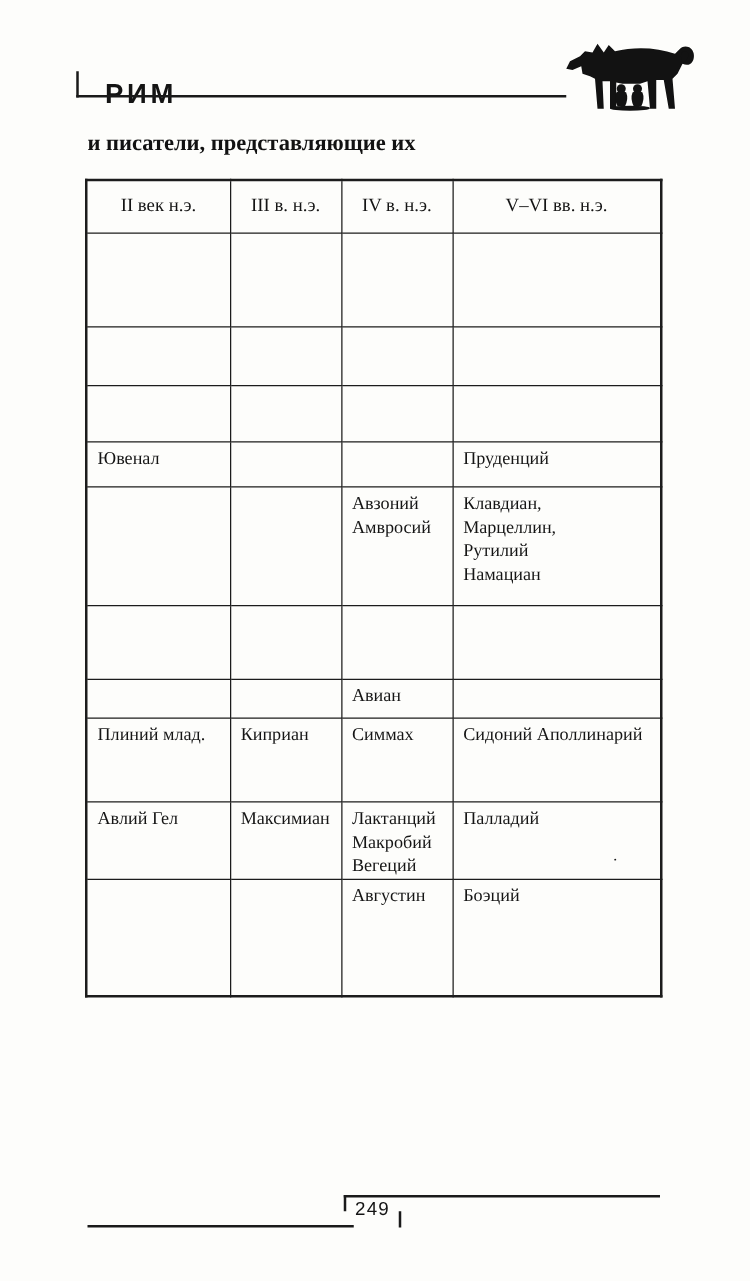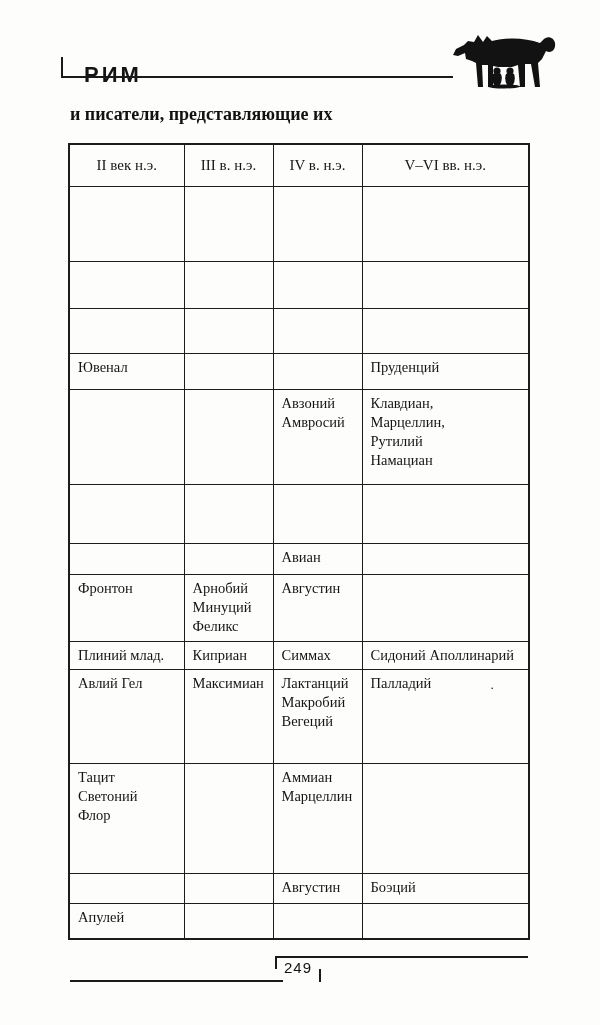--- a/index.html
+++ b/index.html
@@ -184,61 +184,38 @@
         <td></td>
         <td></td>
       </tr>
       <tr>
         <td></td>
         <td></td>
         <td>Авиан</td>
         <td></td>
       </tr>
       <tr>
-        <td>Фронтон</td>
-        <td>Арнобий
-Минуций
-Феликс</td>
-        <td>Августин</td>
-        <td></td>
-      </tr>
-      <tr>
         <td>Плиний млад.</td>
         <td>Киприан</td>
         <td>Симмах</td>
         <td>Сидоний Аполлинарий</td>
       </tr>
       <tr>
         <td>Авлий Гел</td>
         <td>Максимиан</td>
         <td>Лактанций
 Макробий
 Вегеций</td>
         <td>Палладий</td>
       </tr>
       <tr>
-        <td>Тацит
-Светоний
-Флор</td>
-        <td></td>
-        <td>Аммиан
-Марцеллин</td>
-        <td></td>
-      </tr>
-      <tr>
         <td></td>
         <td></td>
         <td>Августин</td>
         <td>Боэций</td>
-      </tr>
-      <tr>
-        <td>Апулей</td>
-        <td></td>
-        <td></td>
-        <td></td>
       </tr>
     </tbody>
   </table>
 
   <div class="artifact-dot">·</div>
 
   <div class="footer-rule-left"></div>
   <div class="footer-rule-right"></div>
   <div class="footer-tick-left"></div>
   <div class="footer-tick-right"></div>

